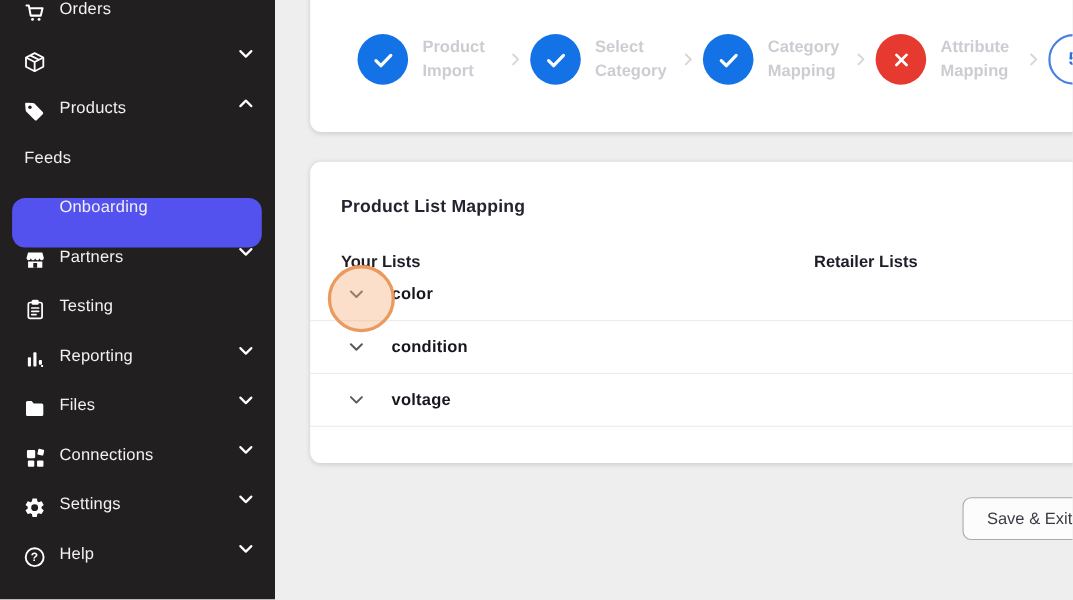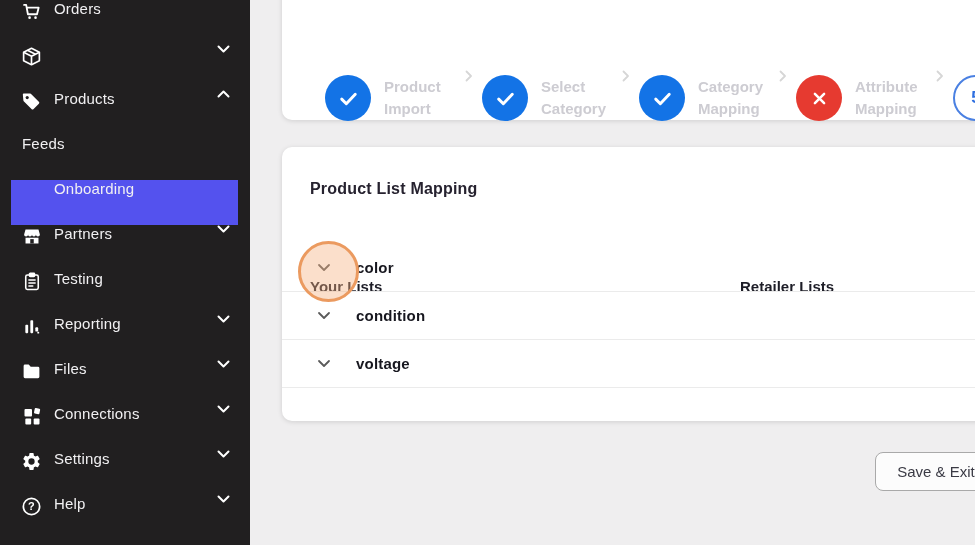--- a/index.html
+++ b/index.html
@@ -33,40 +33,40 @@
     display: flex; align-items: center; justify-content: center;
     flex: 0 0 auto;
   }
   .nav-label { flex: 1 1 auto; }
   .nav-chevron { margin-left: auto; display: flex; flex: 0 0 auto; }
   .nav-chevron.up svg { transform: rotate(180deg); }
   .nav-item.sub { padding-left: 22px; }
   .nav-item.active {
     margin: 0 12px 0 11px;
     padding-left: 43px;
-    border-radius: 0;
+    border-radius: 12px;
     background: #5452ee;
   }
 
   
   .card {
     position: absolute;
     background: #ffffff;
     border-radius: 10px;
     box-shadow: 0 1px 5px rgba(0,0,0,0.13);
   }
   .stepper-card { left: 282px; top: -26px; width: 730px; height: 146px; }
   .mapping-card { left: 282px; top: 147px; width: 730px; height: 274px; }
 
   
   .steps {
     position: absolute; left: 43px; top: 57px;
     display: flex; align-items: center;
   }
-  .step { display: flex; align-items: center; margin-top: 44px; }
+  .step { display: flex; align-items: center; }
   .step-circle {
     width: 46px; height: 46px; border-radius: 50%;
     display: flex; align-items: center; justify-content: center;
     flex: 0 0 auto;
   }
   .step-circle.complete { background: #1373e6; }
   .step-circle.error    { background: #e63a30; }
   .step-circle.upcoming {
     background: #ffffff;
     border: 2px solid #4a80e2;
@@ -81,21 +81,21 @@
   .step-sep { margin: 0 9px; display: flex; }
 
   
   .map-title {
     position: absolute; left: 28px; top: 33px;
     font-size: 16px; font-weight: bold; color: #26222f;
     letter-spacing: 0.2px;
   }
   .col-header {
     position: absolute; top: 83px;
-    font-size: 15px; font-weight: bold; color: #1d1d27; margin-top: 48px;
+    font-size: 15px; font-weight: bold; color: #1d1d27;
   }
   .col-header.left  { left: 28px; }
   .col-header.right { left: 458px; }
   .map-rows { position: absolute; left: 0; right: 0; top: 97px; }
   .map-row {
     height: 48px;
     display: flex; align-items: center;
     padding-left: 35px;
     border-bottom: 1px solid #ebebeb;
     cursor: pointer;

